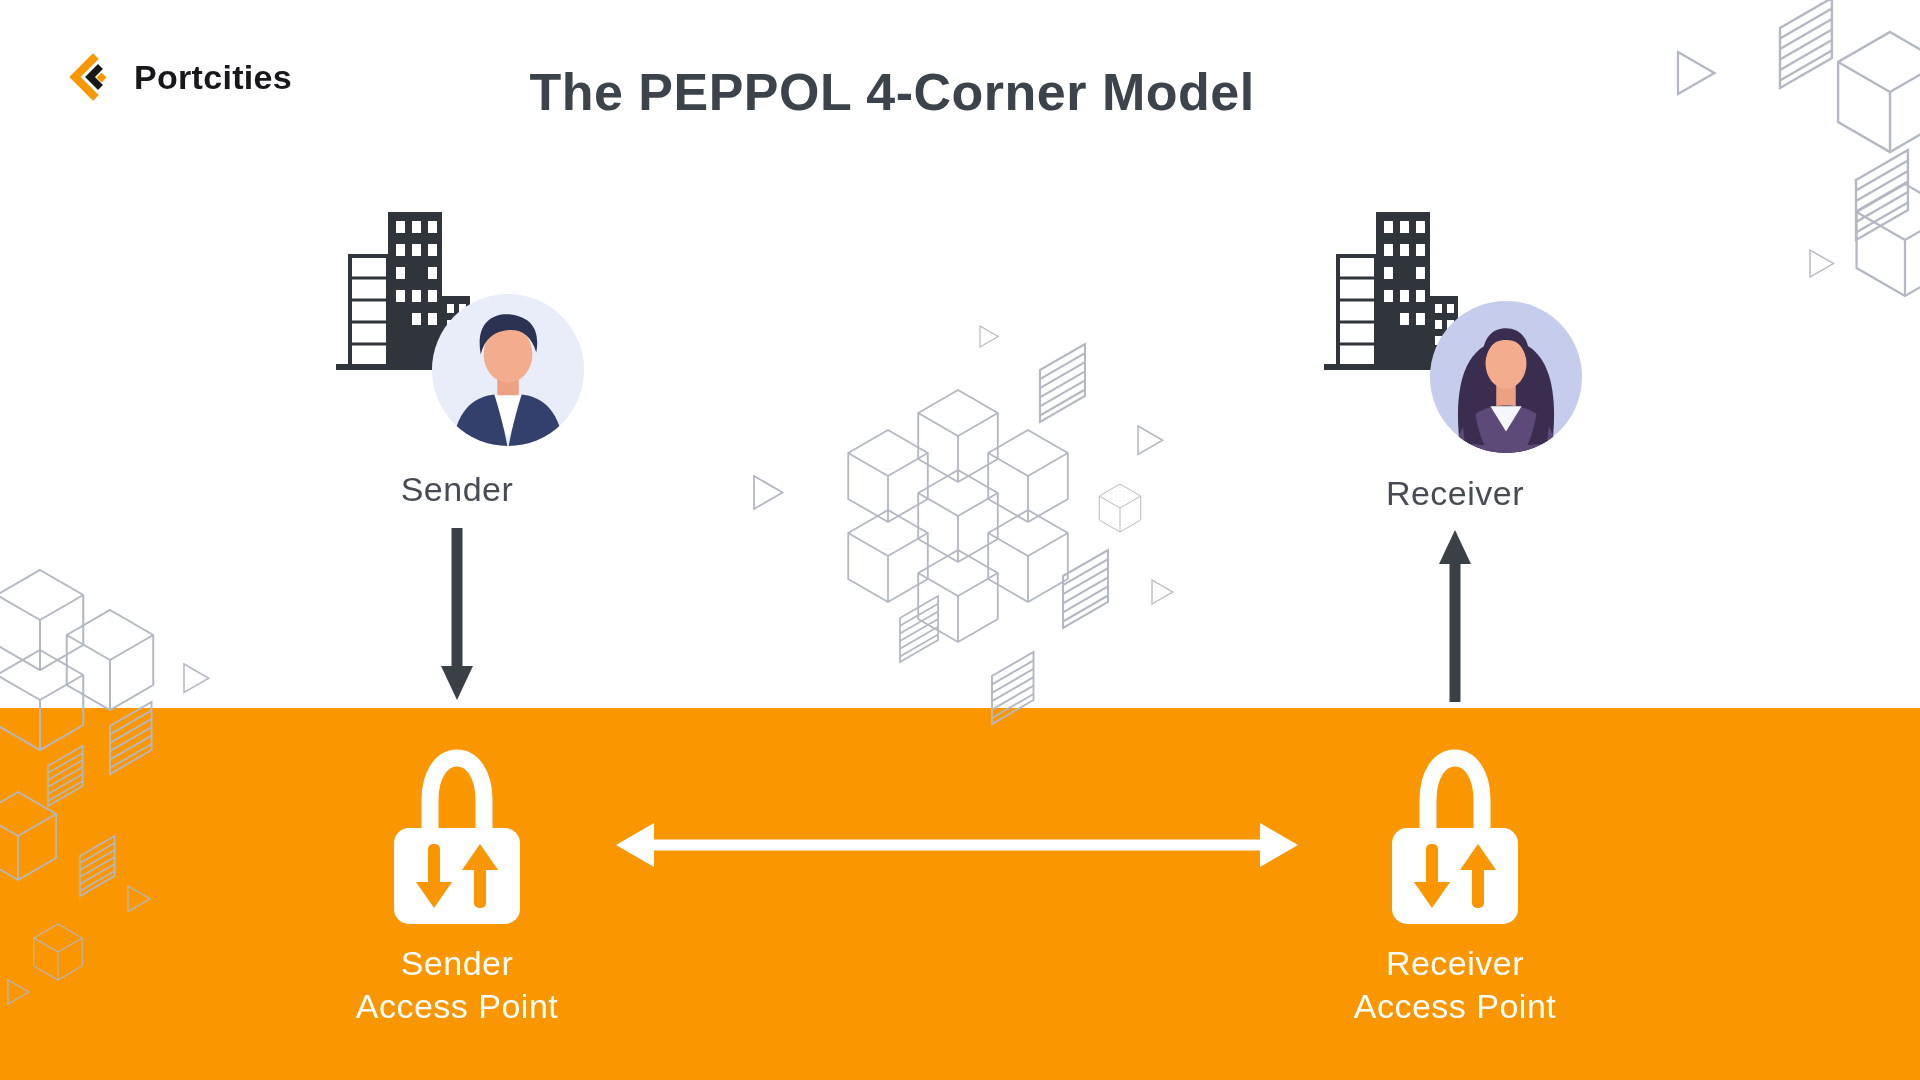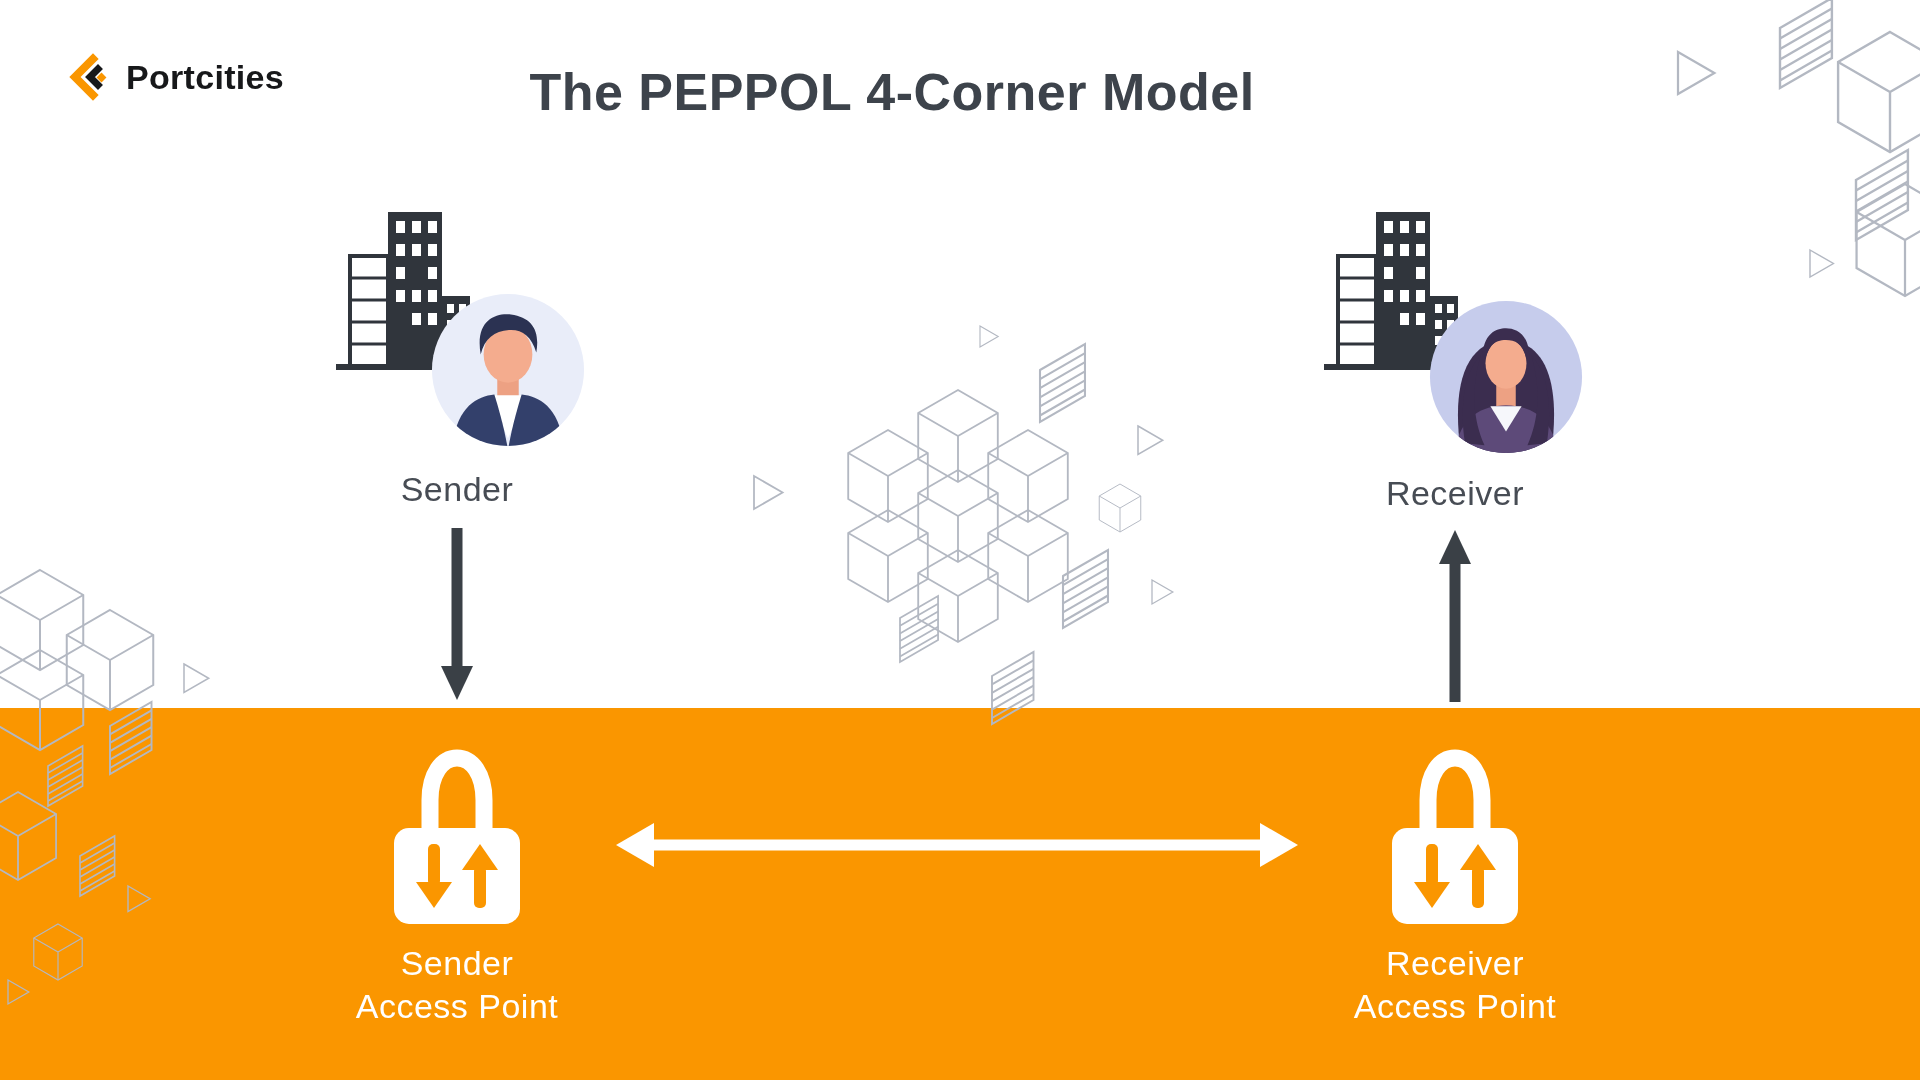--- a/index.html
+++ b/index.html
@@ -12,21 +12,21 @@
   *{margin:0;padding:0;box-sizing:border-box}
   body{background:#d8d8d8;font-family:"Liberation Sans",sans-serif}
   .canvas{
     position:relative;width:1920px;height:1080px;margin:0 auto;
     background:#ffffff;overflow:hidden;
   }
   .band{position:absolute;left:0;top:708px;width:1920px;height:372px;background:var(--orange)}
   .pattern{position:absolute;pointer-events:none}
   .pattern g{fill:none;stroke:var(--pattern);stroke-width:1.6px}
 
-  .logo{position:absolute;left:62px;top:52px;display:flex;align-items:center;gap:14px}
+  .logo{position:absolute;left:62px;top:52px;display:flex;align-items:center;gap:22px}
   .logo-text{font-size:34px;font-weight:800;color:var(--logo-ink);letter-spacing:.3px}
 
   .title{
     position:absolute;left:0;top:62px;width:1784px;text-align:center;
     font-size:52px;font-weight:800;color:var(--ink);letter-spacing:.5px;
   }
 
   .figure{position:absolute}
   .party-label{
     position:absolute;width:320px;text-align:center;

